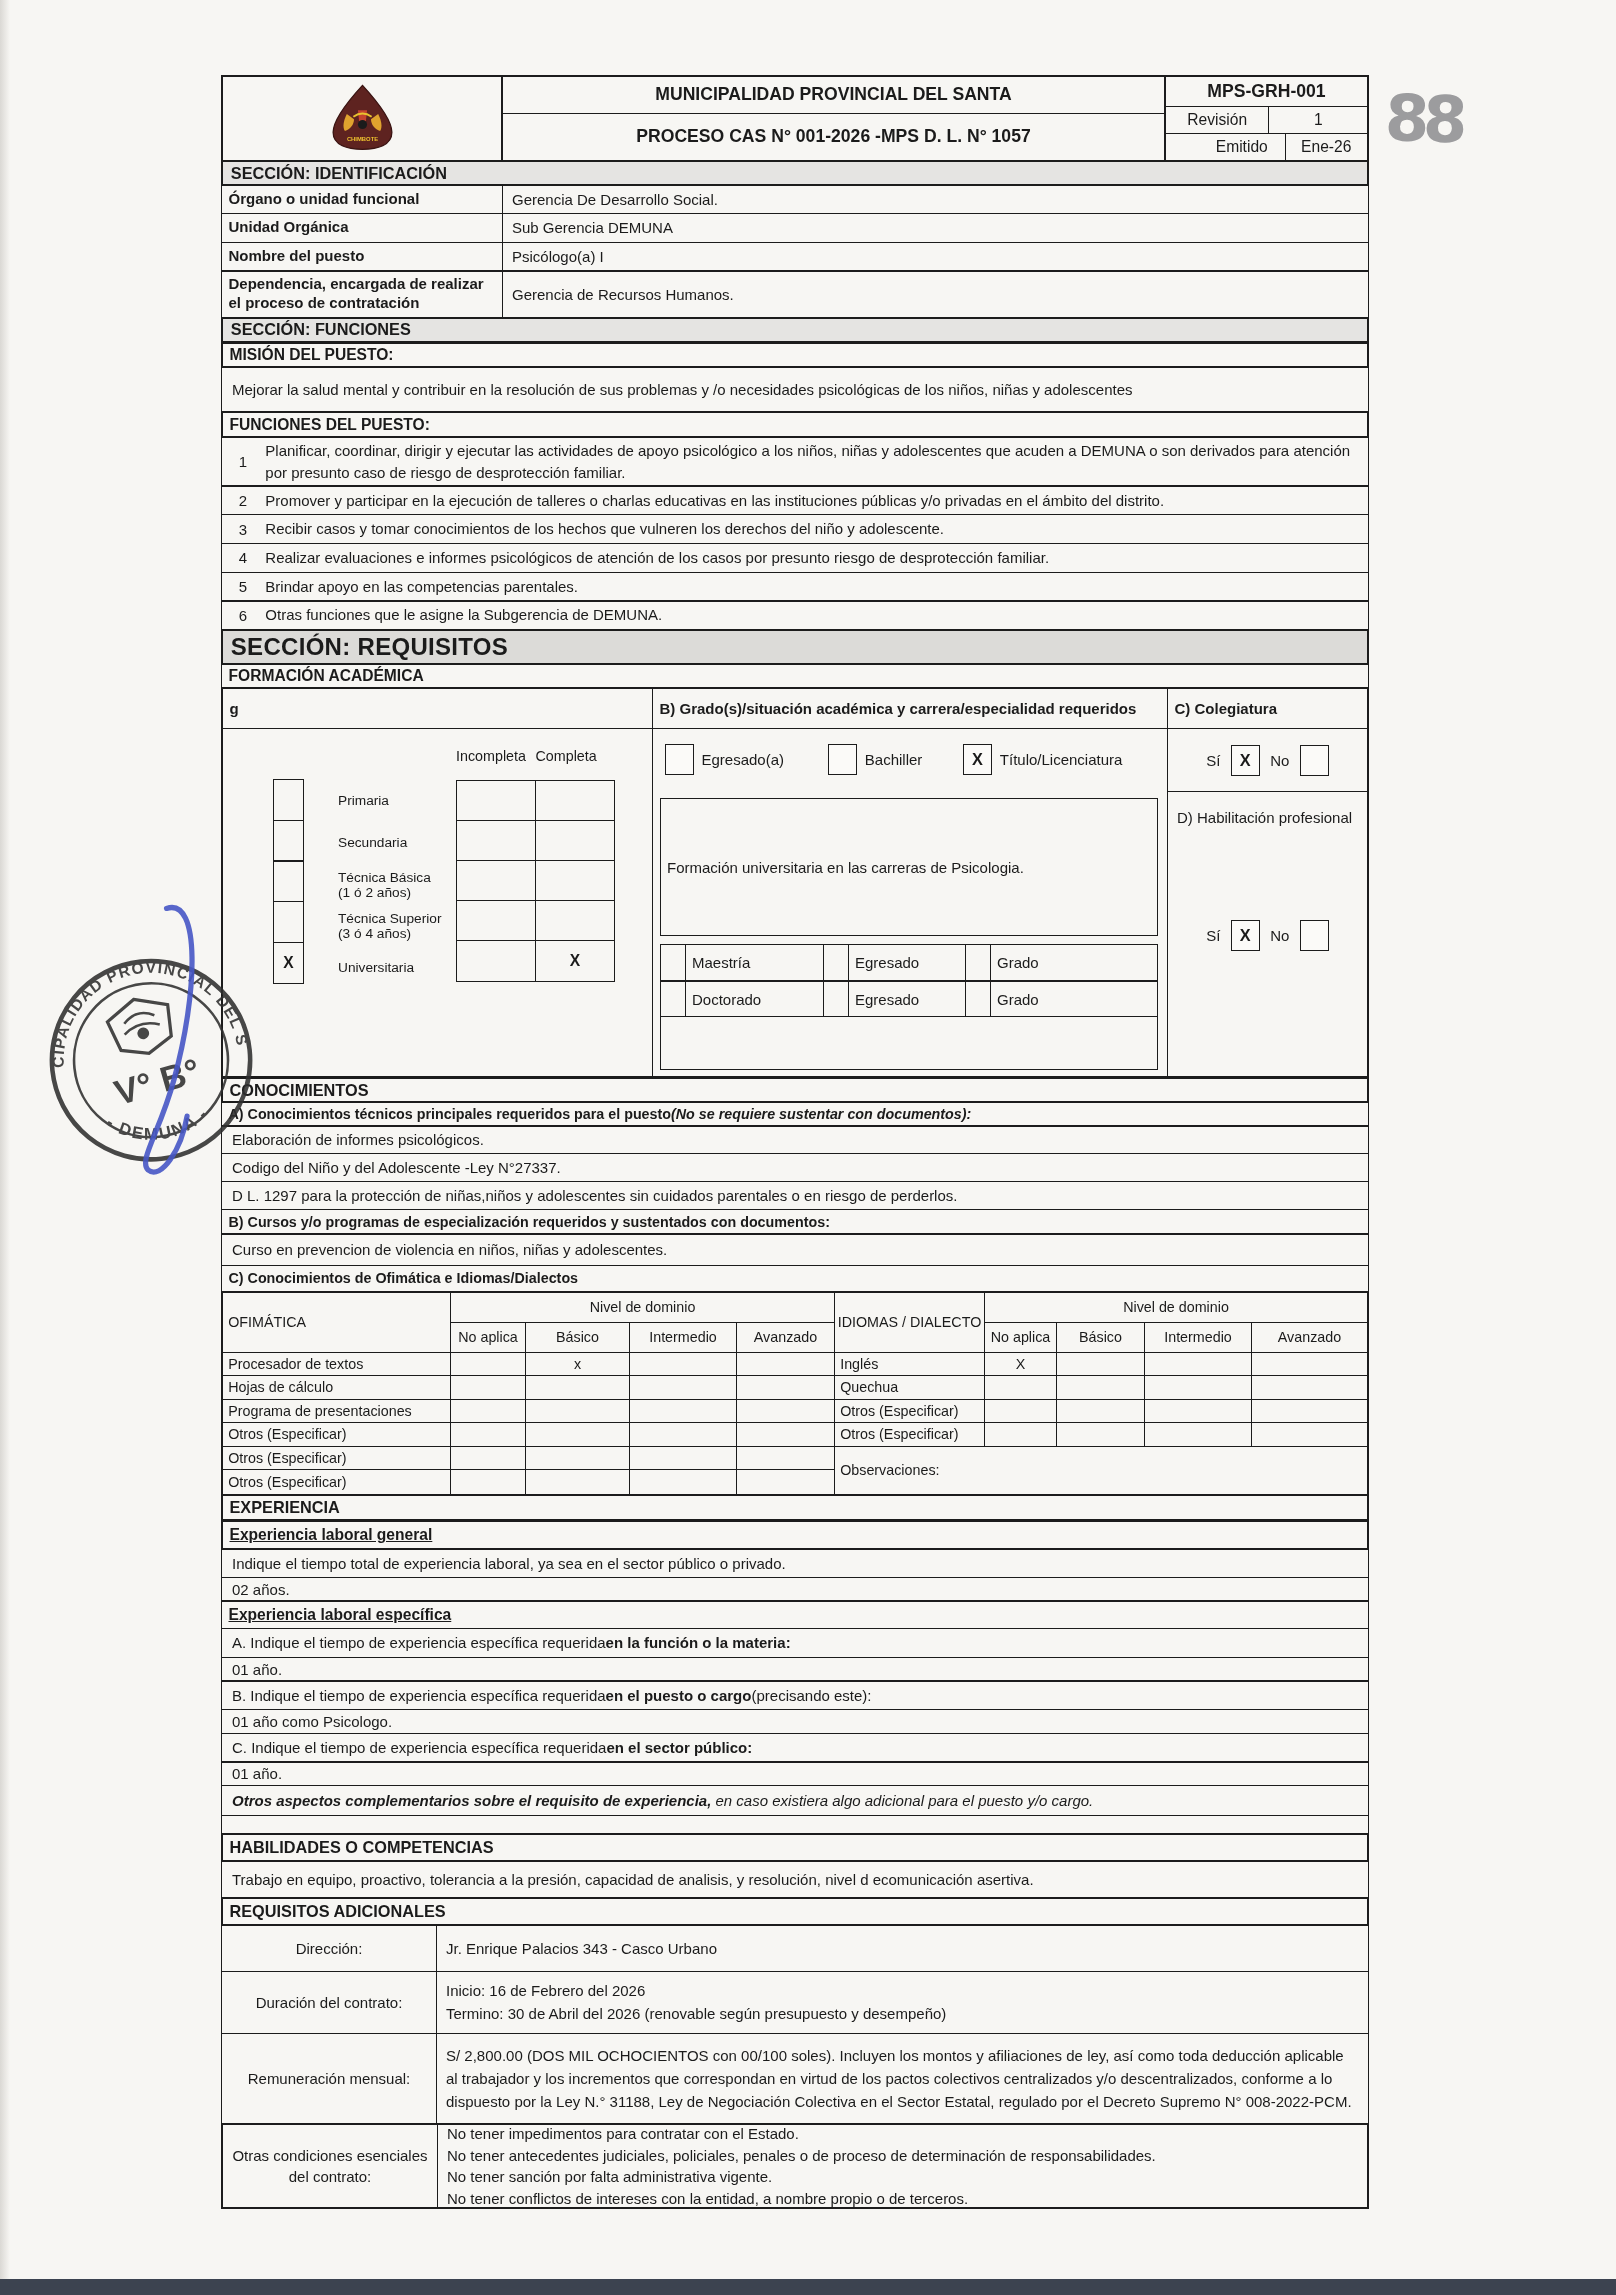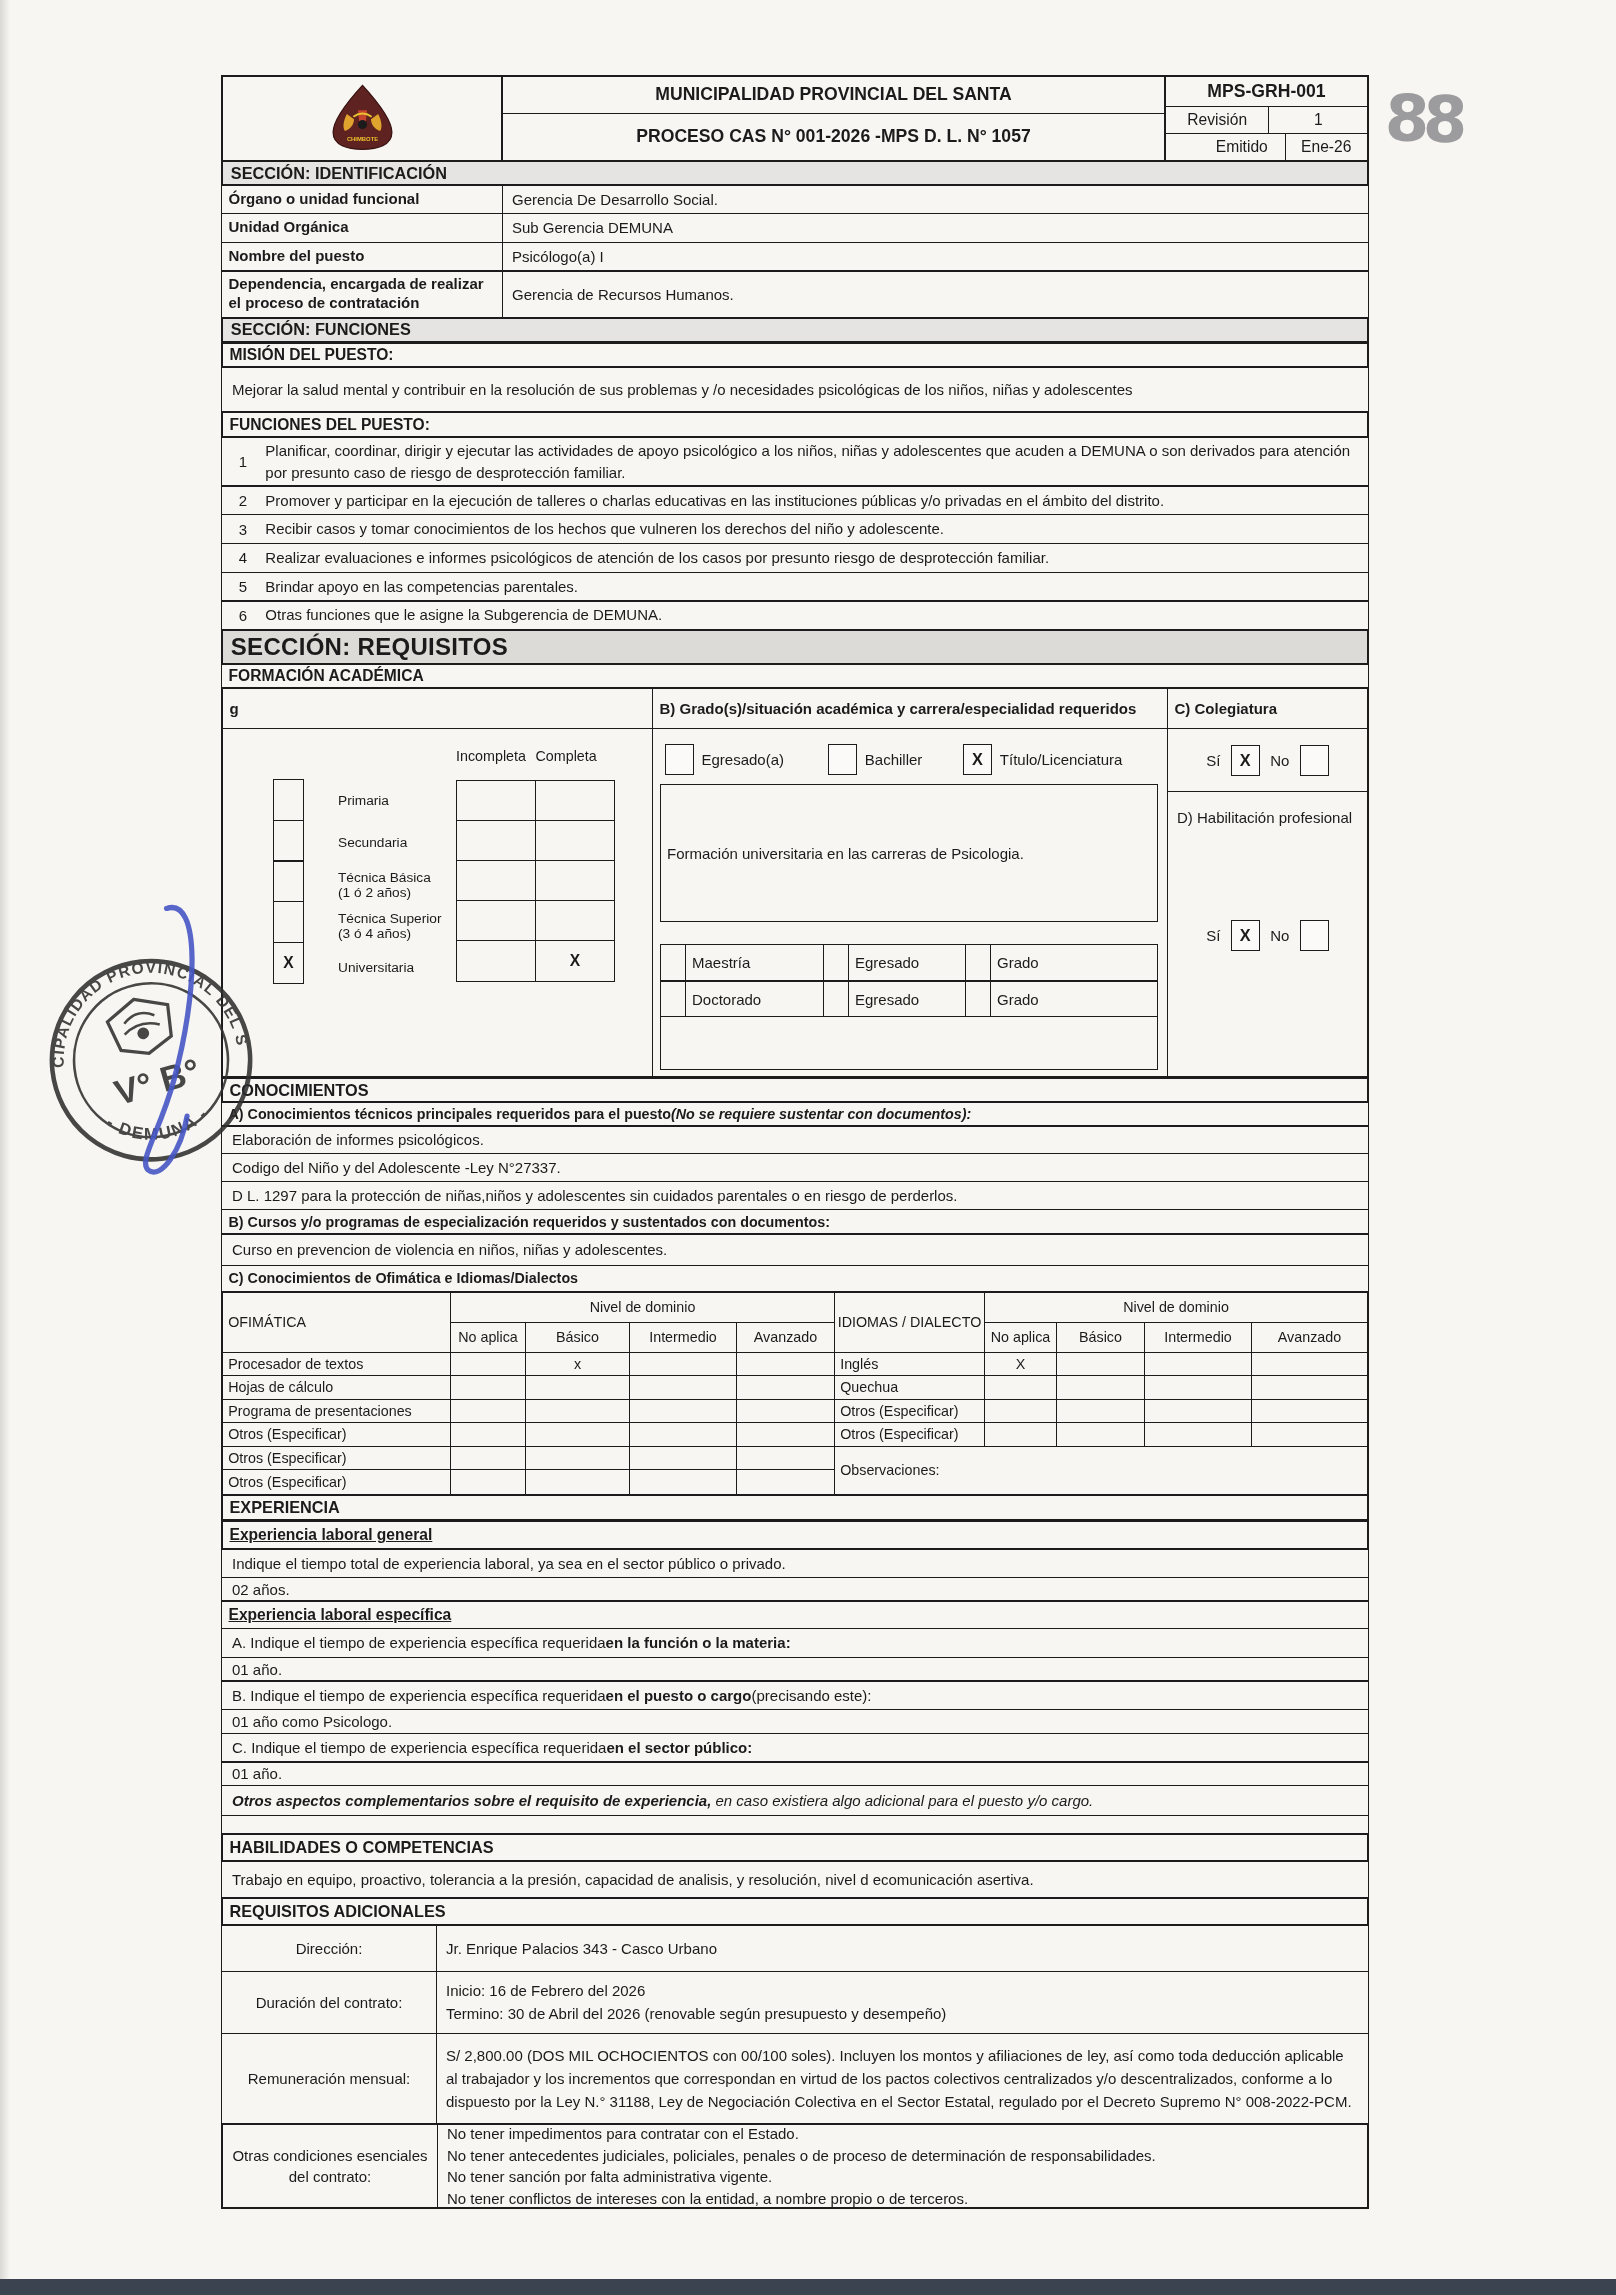--- a/index.html
+++ b/index.html
@@ -75,21 +75,21 @@
   .fa-levlab { position:absolute; left:115px; width:117px; height:42px; display:flex;
                flex-direction:column; justify-content:center; font-size:13.7px; line-height:1.15; }
   .fa-grid { position:absolute; left:233px; top:91px; width:159px; border:1.3px solid #1c1c1c; }
   .fa-grid .gr { display:flex; height:40px; border-bottom:1.3px solid #1c1c1c; }
   .fa-grid .gr:last-child { border-bottom:none; }
   .fa-grid .gc { flex:1; border-right:1.3px solid #1c1c1c; display:flex; align-items:center;
                  justify-content:center; font-size:15.6px; font-weight:600; }
   .fa-grid .gc:last-child { border-right:none; }
 
   .fbg { position:absolute; display:flex; align-items:center; gap:7.8px; font-size:15px; }
-  .fb-box { position:absolute; left:6.5px; right:9px; top:95px; height:138px; border:1.3px solid #1c1c1c;
+  .fb-box { position:absolute; left:6.5px; right:9px; top:109px; height:138px; border:1.3px solid #1c1c1c;
             display:flex; align-items:center; padding:0 6.5px; font-size:15px; }
   .fb-lower { position:absolute; left:6.5px; right:9px; top:255px; bottom:6.5px; border:1.3px solid #1c1c1c; }
   .strip { display:flex; height:36px; border-bottom:1.3px solid #1c1c1c; }
   .strip.mid { border-top:1.3px solid #1c1c1c; }
   .strip .sc { border-right:1.3px solid #1c1c1c; display:flex; align-items:center; padding:0 6.5px; font-size:15px; }
   .strip .sc.cbx { width:25px; padding:0; justify-content:center; font-weight:600; }
   .strip .sc.w1 { width:138px; }
   .strip .sc.w2 { width:117px; }
   .strip .sc.last { flex:1; border-right:none; }
 

